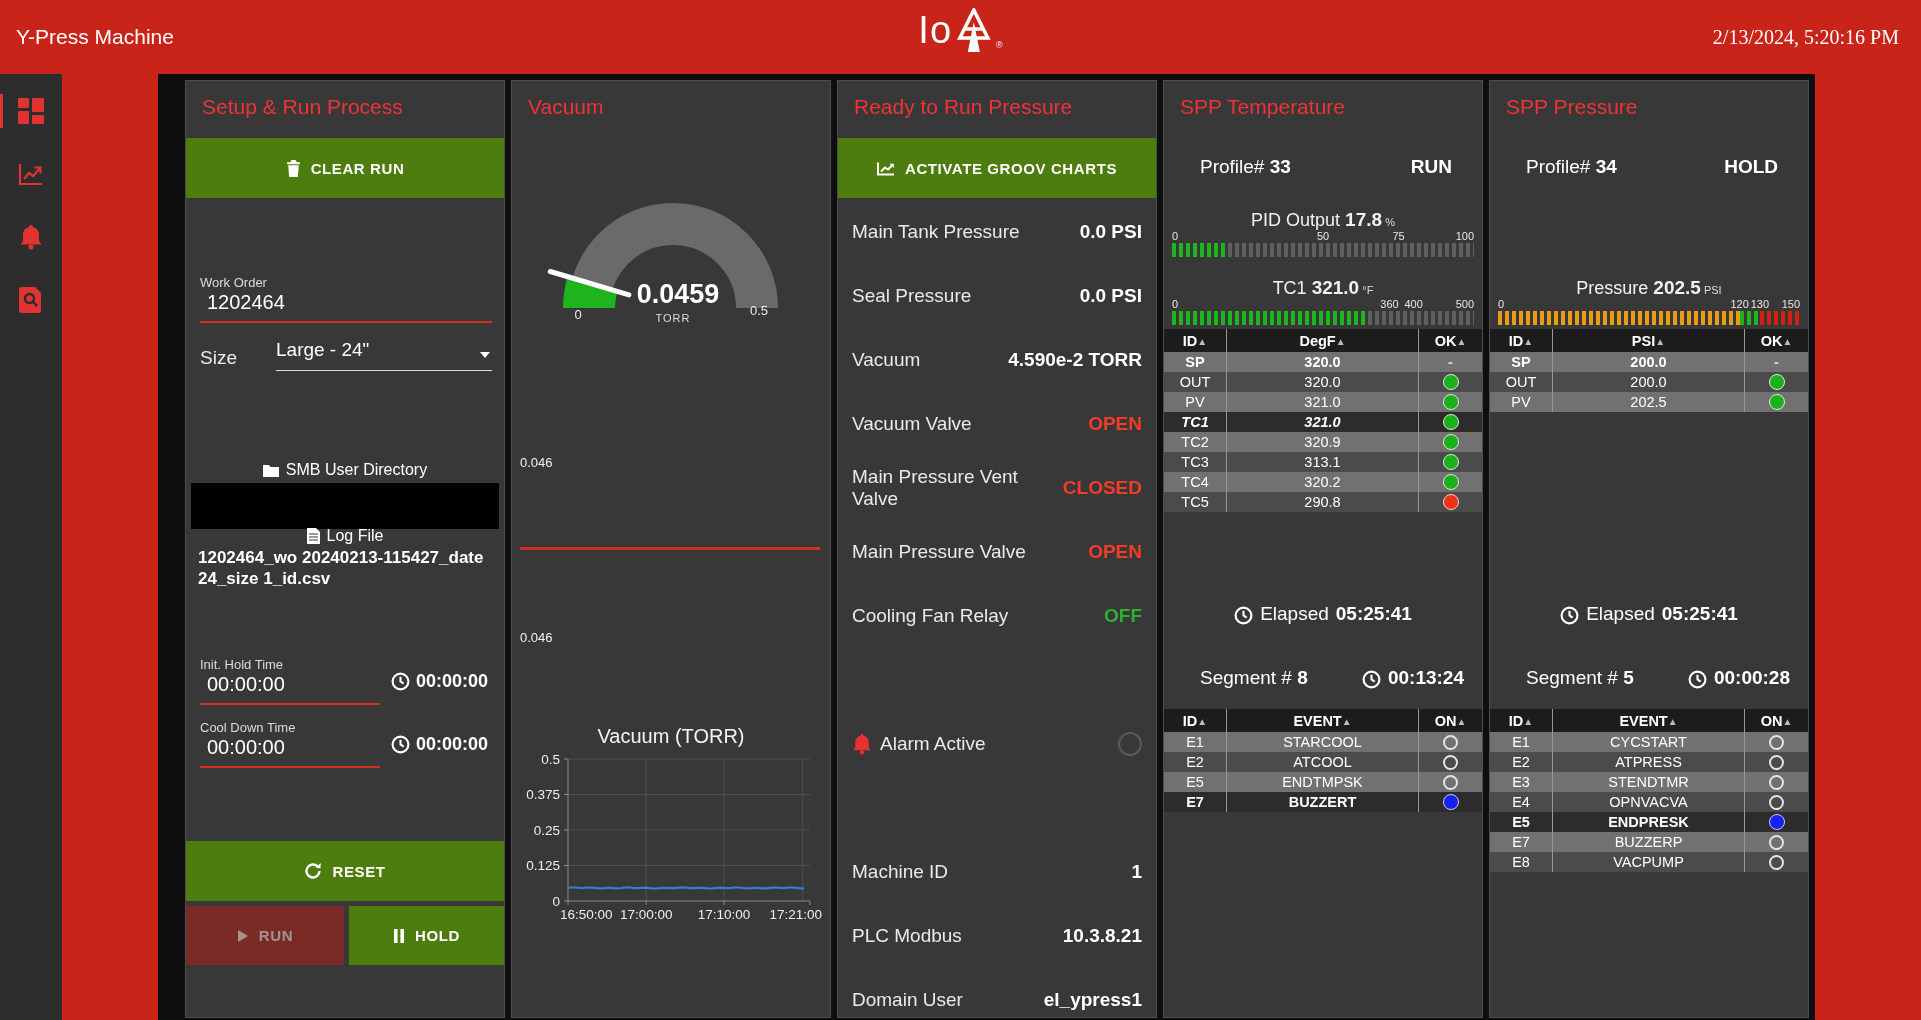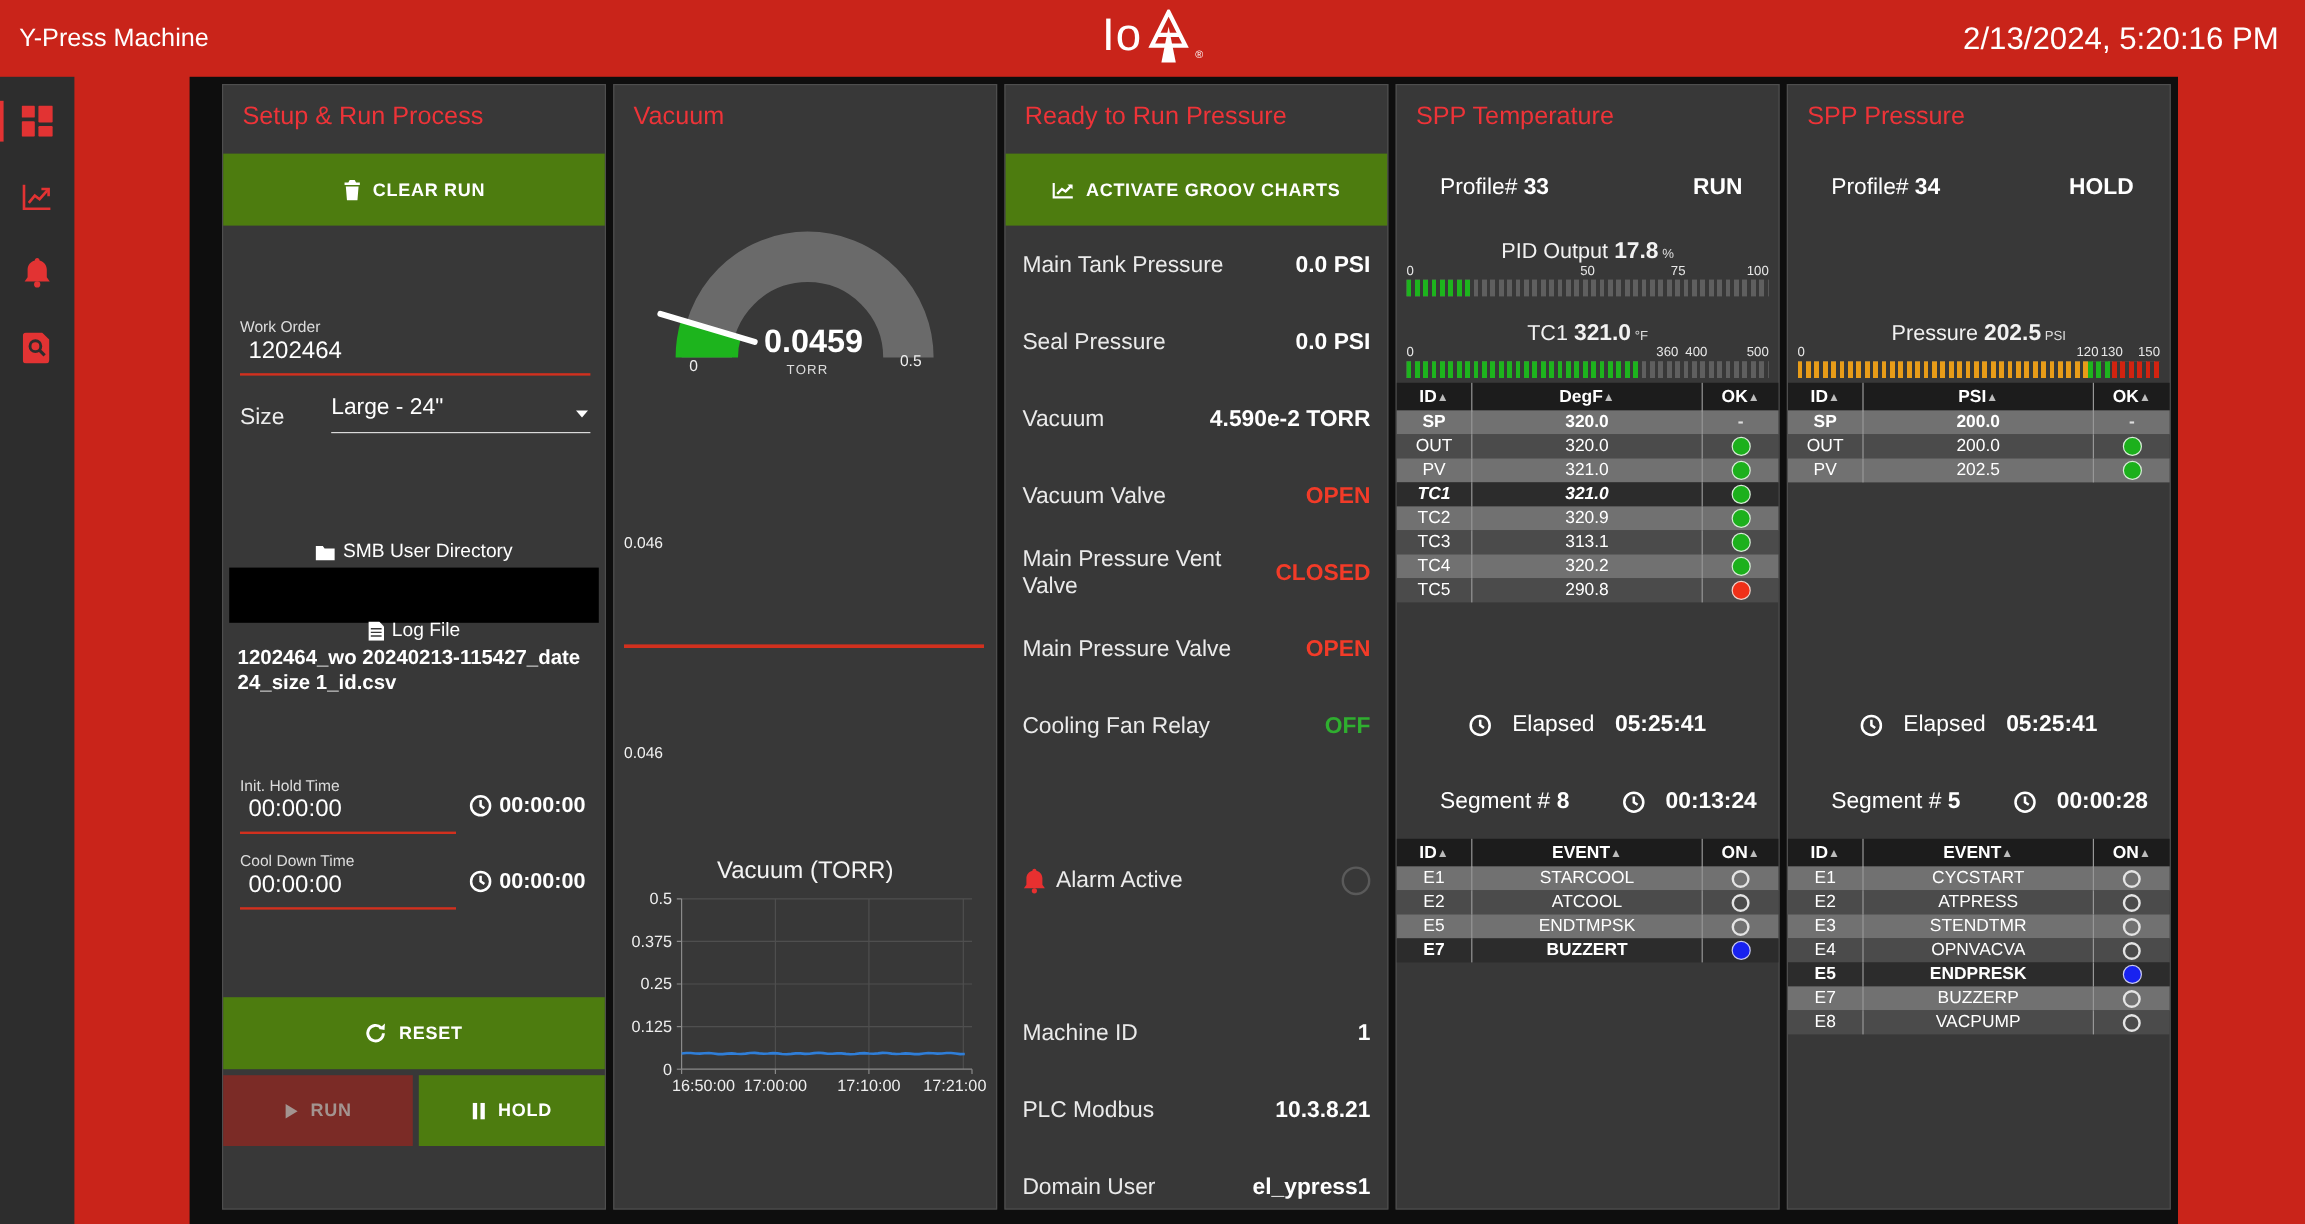--- a/index.html
+++ b/index.html
@@ -1,23 +1,23 @@
 <!DOCTYPE html>
 <html><head>
 <meta charset="utf-8">
 <style>
   *{box-sizing:border-box;margin:0;padding:0}
   body{width:1921px;height:1020px;background:#c9241a;font-family:"Liberation Sans",sans-serif;color:#fff;overflow:hidden}
   
-  .topbar{height:64px;position:relative;display:flex;align-items:center}
+  .topbar{height:74px;position:relative;display:flex;align-items:center}
   .tb-title{font-size:21px;padding-left:16px}
   .tb-logo{position:absolute;left:50%;top:8px;transform:translateX(-50%);display:flex;align-items:flex-start;gap:2px}
   .tb-logo-text{font-size:38px;line-height:44px;font-weight:400;letter-spacing:1px}
   .tb-reg{font-size:9px;align-self:flex-end;margin-bottom:4px}
-  .tb-clock{margin-left:auto;padding-right:22px;font-family:Liberation Sans, sans-serif;font-size:26px}
+  .tb-clock{margin-left:auto;padding-right:22px;font-family:Liberation Serif, serif;font-size:20px}
   
   .shell{display:flex;height:958px}
   .sidebar{width:62px;background:#2d2d2d;display:flex;flex-direction:column;align-items:center;padding-top:22px;gap:33px;flex:none}
   .sb-btn{width:30px;height:30px;display:flex;align-items:center;justify-content:center;position:relative}
   .sb-btn.active::before{content:'';position:absolute;left:-16px;top:-2px;width:3px;height:34px;background:#e23333}
   .spacerL{width:96px;flex:none}
   .board{background:#0e0e0e;padding:6px 6px 14px 27px;display:flex;gap:6px;flex:none}
   .panel{width:320px;background:#383838;border:1px solid #4e4e4e;position:relative;flex:none}
   .ptitle{position:absolute;top:14px;left:16px;font-size:21px;color:#ee3338}
   
@@ -64,21 +64,21 @@
   .dot{width:16px;height:16px;border-radius:50%}
   .dot-green{background:#1cb01c;border:1px solid #d8ecd8}
   .dot-red{background:#f03018;border:1px solid #f2d2ca}
   .dot-blue{background:#1822f0;border:1px solid #c9c9ef}
   .dot-off{width:15px;height:15px;background:transparent;border:2px solid #e4e4e4;border-radius:50%}
   .dash{font-weight:700;color:#ddd}
   
   .prow{position:absolute;top:75px;left:36px;right:30px;display:flex;justify-content:space-between;font-size:19px;align-items:center}
   .erow{position:absolute;top:522px;left:0;right:0;display:flex;justify-content:center;gap:8px;font-size:19px;align-items:center}
   .srow{position:absolute;top:586px;left:36px;right:18px;display:flex;justify-content:space-between;font-size:19px;align-items:center}
-  .ico-txt{display:flex;align-items:center;gap:17px}
+  .ico-txt{display:flex;align-items:flex-end;gap:7px}
   b.num{font-weight:700}
   
   .vread{position:absolute;left:8px;font-size:13px;color:#f2f2f2;font-weight:400}
   .vline{position:absolute;left:8px;right:10px;height:3px;background:#d2301e}
   .vcharttitle{position:absolute;top:644px;left:0;right:0;text-align:center;font-size:20px;color:#f4f4f4}
 </style>
 </head>
 <body>
 
 <div class="topbar">

